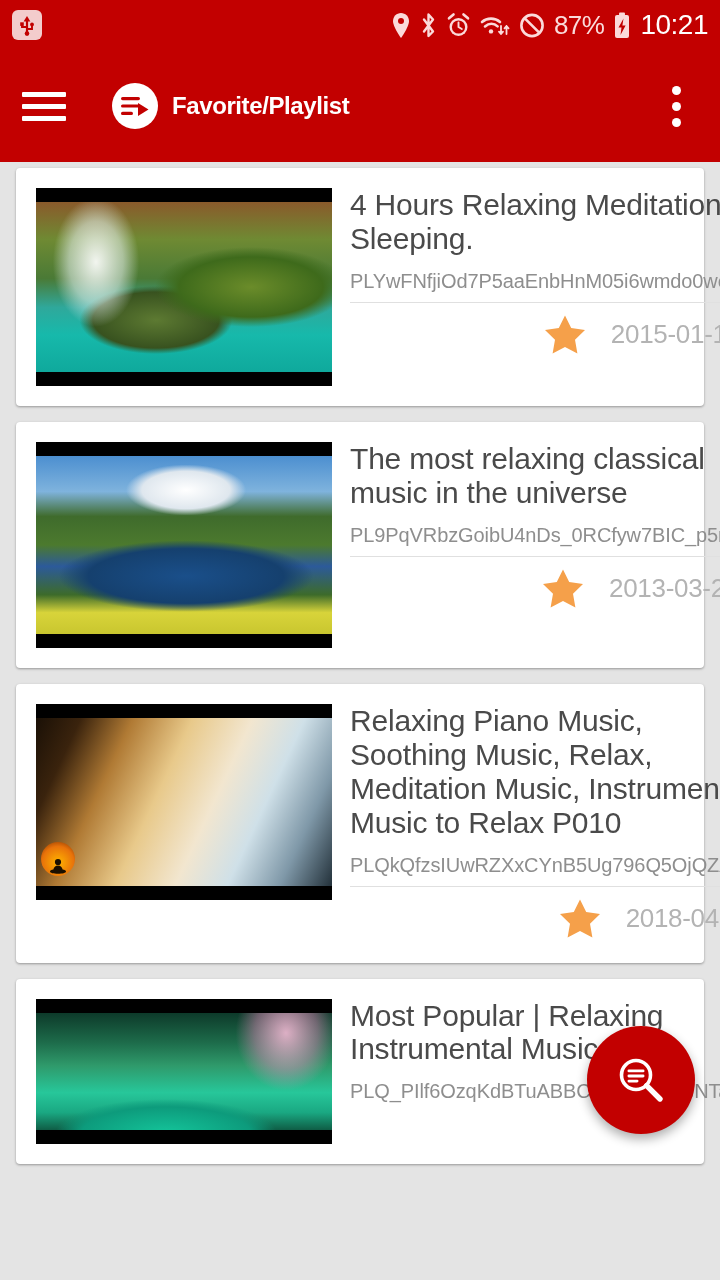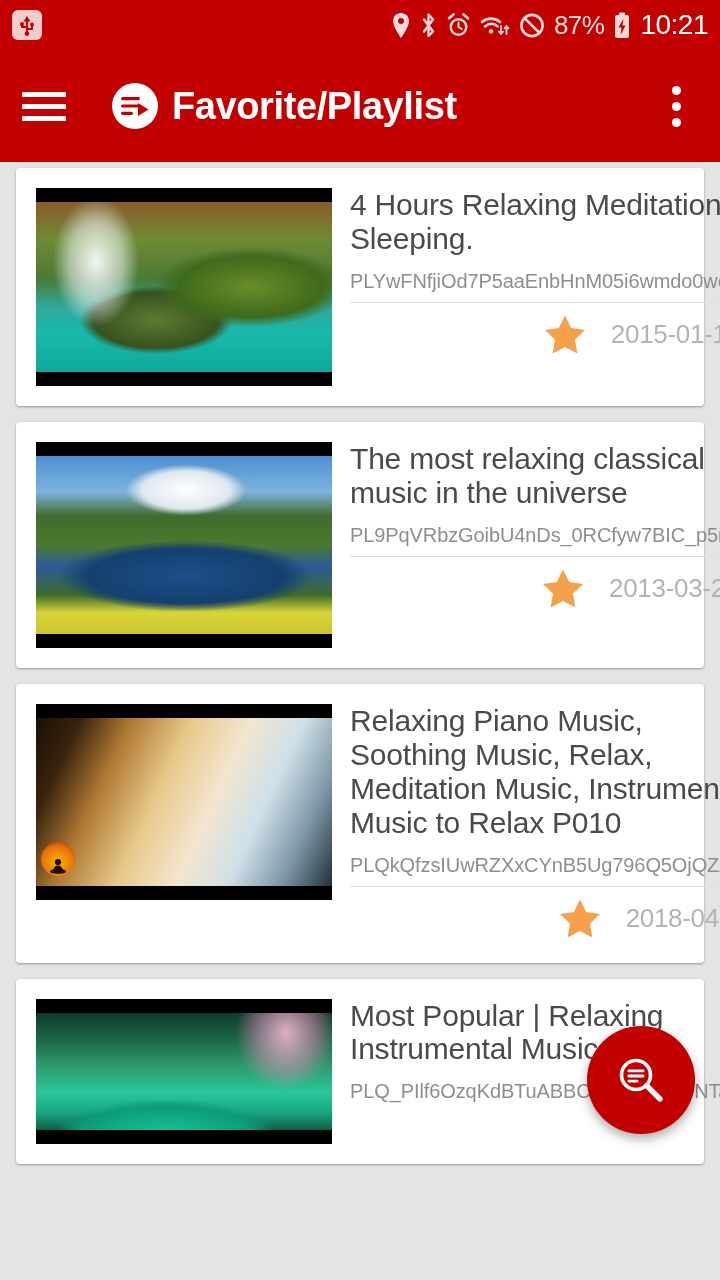--- a/index.html
+++ b/index.html
@@ -36,21 +36,21 @@
   }
   .hamburger{ width:44px; height:44px; display:flex; flex-direction:column;
     justify-content:center; gap:7px; cursor:pointer; }
   .hamburger i{ display:block; height:5px; background:#fff; border-radius:1px; }
   .brand{ display:flex; align-items:center; margin-left:46px; gap:14px; }
   .logo-circle{
     width:46px; height:46px; border-radius:50%; background:#fff;
     display:flex; align-items:center; justify-content:center;
   }
   .app-title{
-    color:#fff; font-size:38px; font-weight:700; letter-spacing:-.4px;
+    color:#fff; font-size:24px; font-weight:700; letter-spacing:-.4px;
     white-space:nowrap;
   }
   .overflow{
     margin-left:auto; width:44px; height:52px; display:flex; flex-direction:column;
     align-items:center; justify-content:center; gap:7px; cursor:pointer;
   }
   .overflow span{ width:9px; height:9px; border-radius:50%; background:#fff; display:block; }
 
   
   .list{

